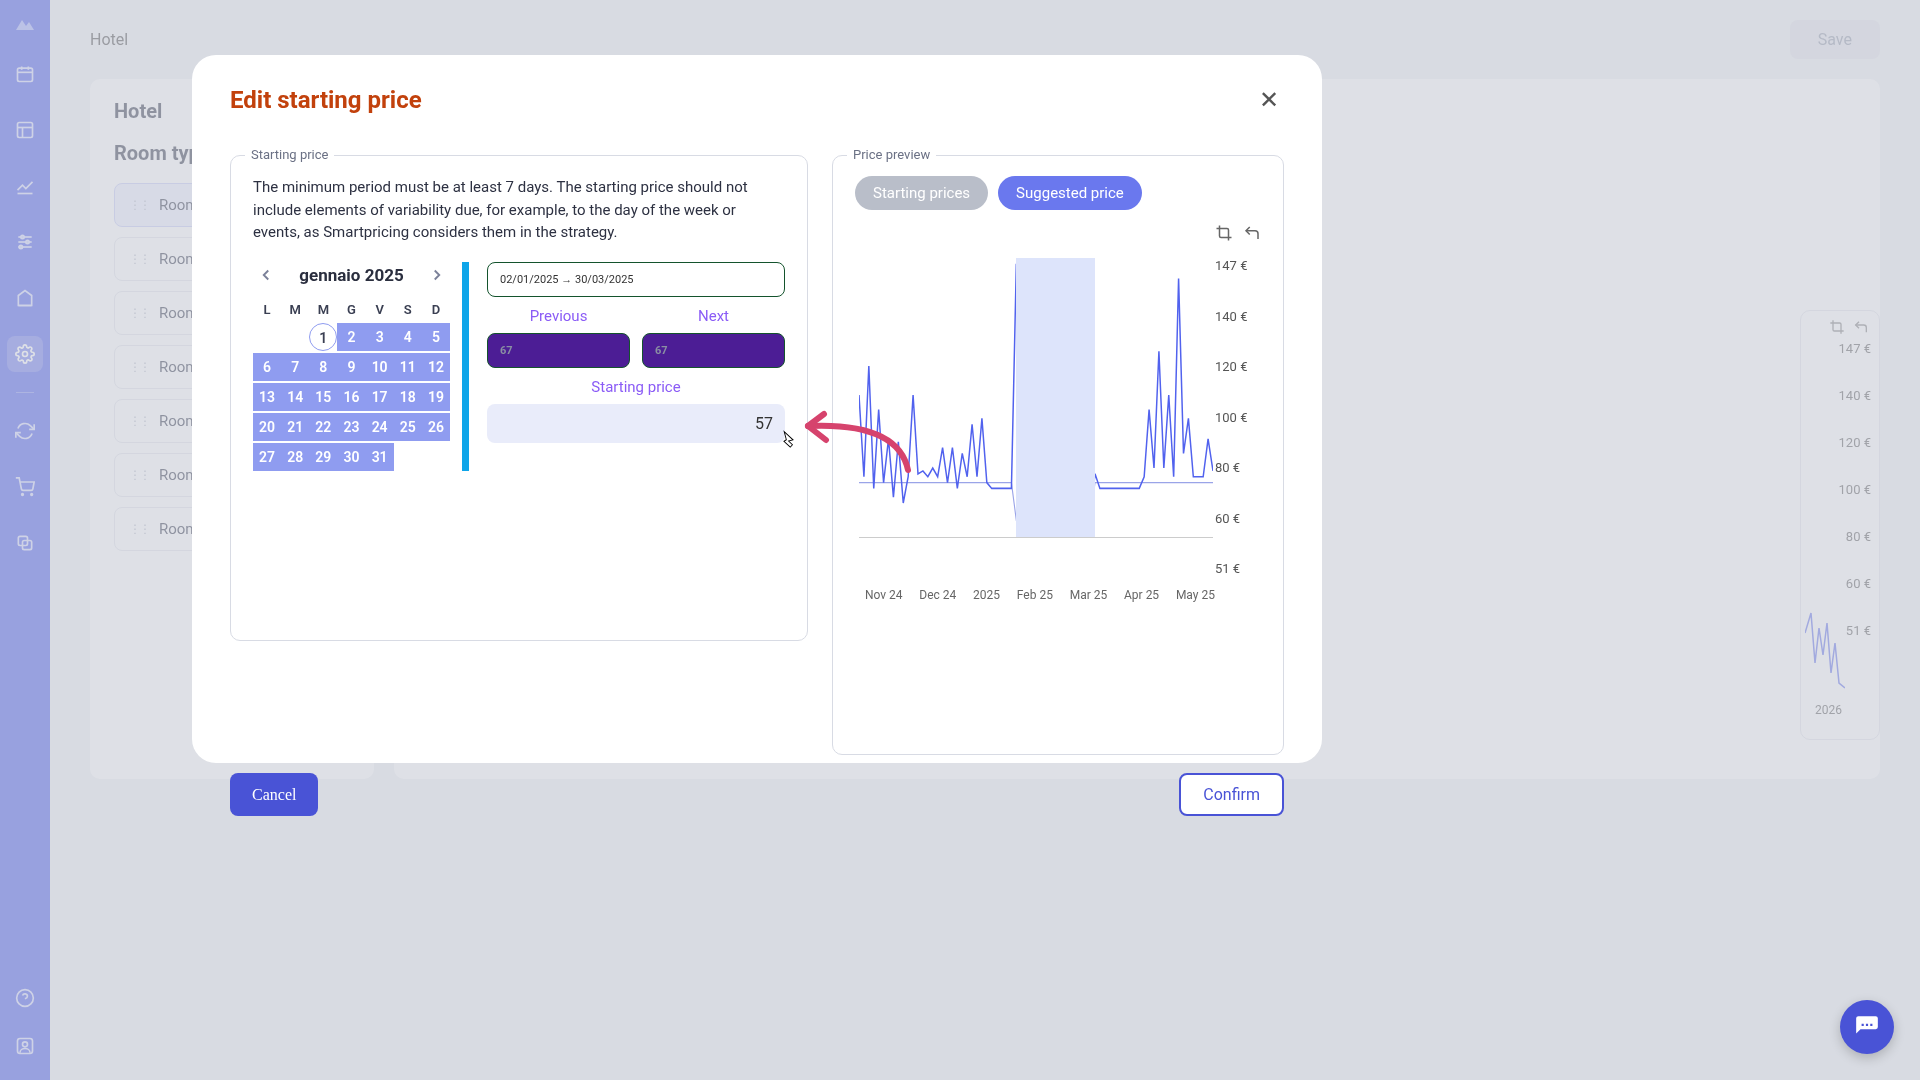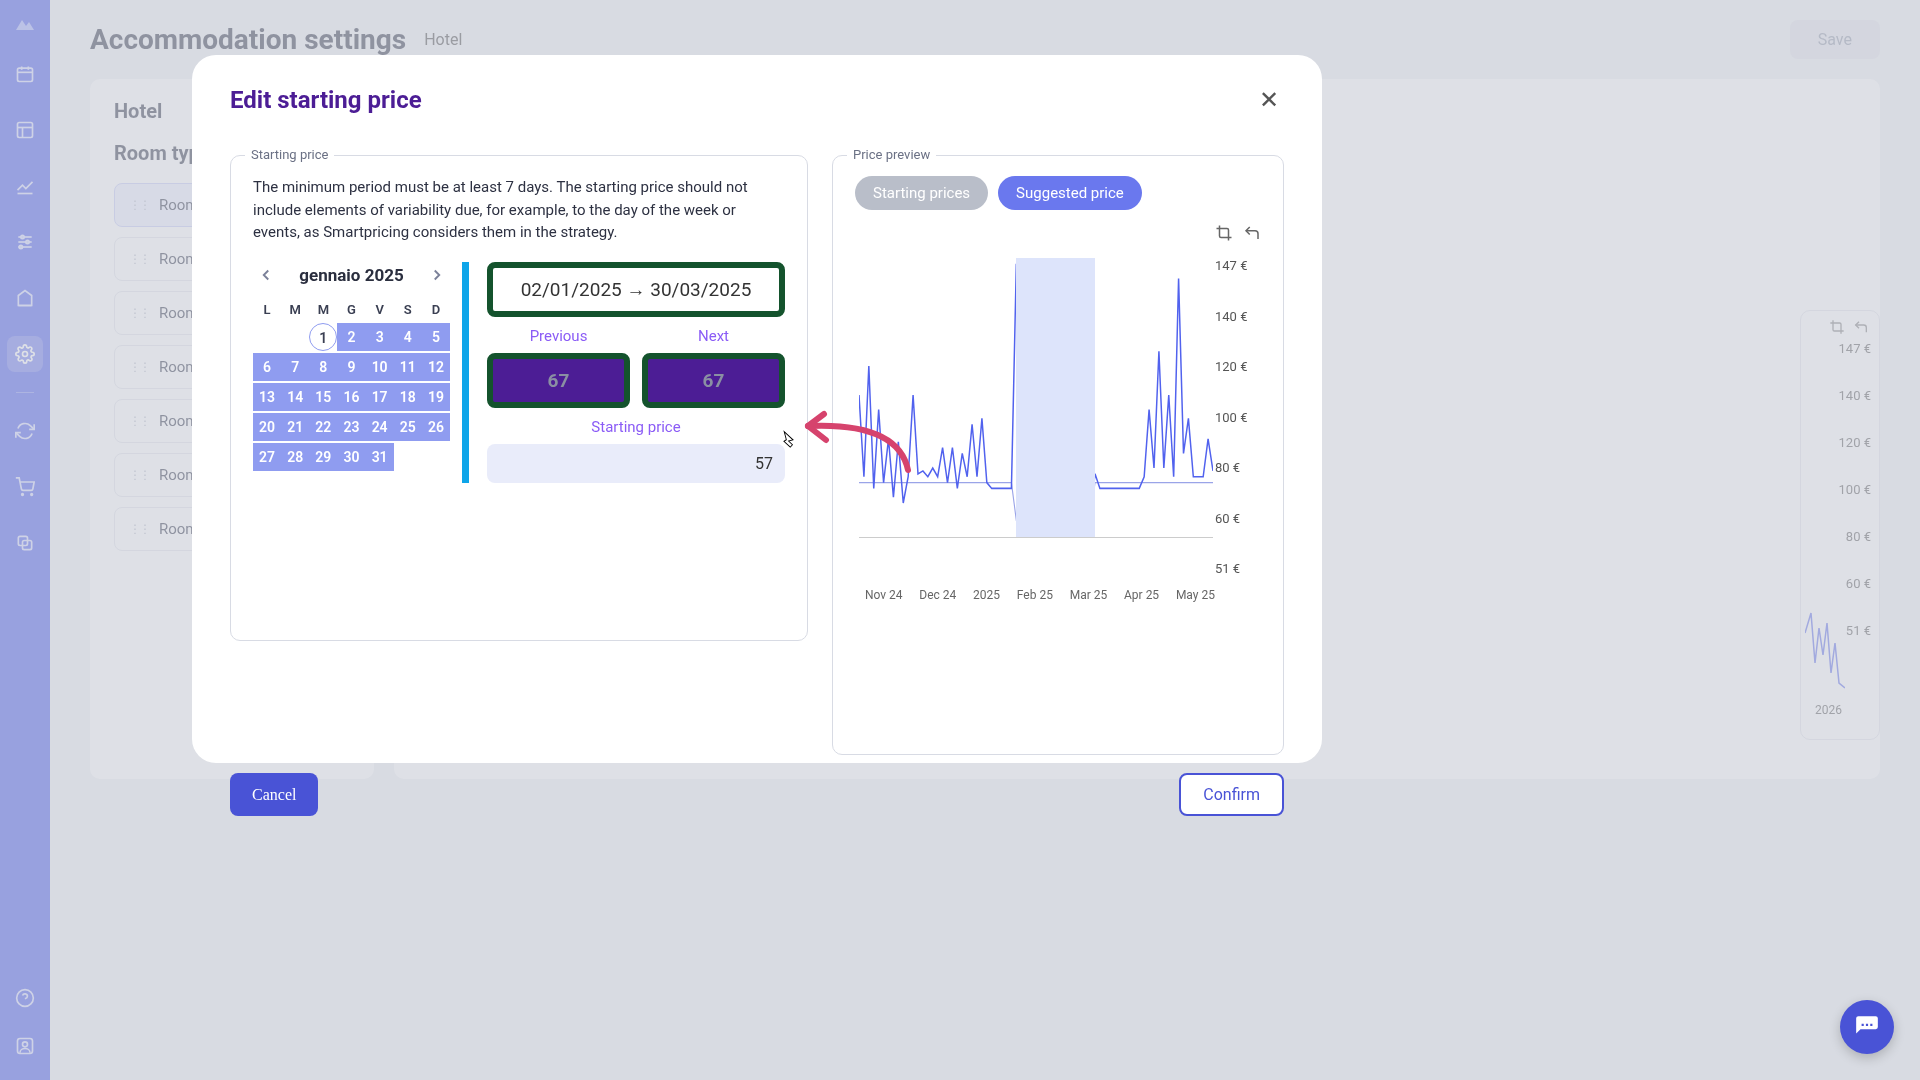--- a/index.html
+++ b/index.html
@@ -29,21 +29,21 @@
 .room-item { display: flex; align-items: center; gap: 10px; padding: 12px 14px; border: 1px solid #e5e7ed; border-radius: 8px; font-size: 15px; color: #3a3f52; }
 .room-item.selected { background: #eef0ff; border-color: #c8cef7; }
 .drag-handle { color: #b5b9c7; font-size: 12px; letter-spacing: -2px; cursor: grab;}
 
 .bg-chart-area { position:absolute; right: 40px; top: 310px; width: 80px; height: 430px; border:1px solid #e5e7ed; border-radius:10px; background:#fff; padding: 30px 8px; display:flex; flex-direction:column; align-items:flex-end; gap: 32px; font-size:13px; color:#666;}
 .bg-chart-icons {position:absolute; top:8px; right:10px; display:flex; gap:8px; color:#888;}
 
 .overlay { position: absolute; inset: 0; background: rgba(200,204,214,0.6); }
 .modal { position: absolute; left: 192px; top: 55px; width: 1130px; height: 708px; background: #fff; border-radius: 24px; padding: 30px 38px; display: flex; flex-direction: column; }
 .modal-header { display: flex; align-items: center; justify-content: space-between; margin-bottom: 18px; }
-.modal-title { font-size: 24px; font-weight: 700; color: #4c1d95; }
+.modal-title { font-size: 24px; font-weight: 700; color: #c2410c; }
 .close-btn { width: 30px; height: 30px; cursor: pointer; color: #555; display:flex; align-items:center; justify-content:center; font-size:24px;}
 .modal-hr { height:1px; background:#e9ecf2; margin: 0 -38px 22px -38px;}
 
 .modal-body { display: flex; gap: 24px; flex: 1; }
 .fieldset { border: 1px solid #d8dbe4; border-radius: 10px; padding: 20px 22px; position: relative; }
 .fieldset-legend { position: absolute; top: -9px; left: 14px; background: #fff; padding: 0 6px; font-size: 13px; color: #6b7185; }
 .left-fs { width: 578px; height: 486px; }
 .right-fs { flex: 1; height: 600px; }
 
 .desc { font-size: 15px; color: #2d3142; line-height: 1.5; margin-bottom: 18px; }
@@ -54,21 +54,21 @@
 .cal-header { display:flex; align-items:center; justify-content:space-between; margin-bottom:10px;}
 .cal-nav { width:26px; height:26px; cursor:pointer; color:#7b8199; display:flex; align-items:center; justify-content:center;}
 .cal-month { font-size: 17px; font-weight: 700; color: #2a2e3e; }
 .cal-grid { display: grid; grid-template-columns: repeat(7, 1fr); gap: 2px 0; }
 .cal-dow { text-align:center; font-size:13px; font-weight:600; color:#3a3f52; padding: 4px 0;}
 .cal-day { text-align:center; font-size:14px; font-weight:600; color:#3a3f52; padding:6px 0; }
 .cal-day.range { background:#8f9cf0; color:#fff; }
 .cal-day.rstart { background:#fff; color:#3a3f52; border:1px solid #8f9cf0; border-radius:50%; width:28px; height:28px; line-height:16px; margin:0 auto;}
 
 .form-label { font-size: 15px; color: #8b5cf6; margin-bottom: 8px; margin-top: 10px; display:block;text-align:center;}
-.form-input { width: 100%; border: 6px solid #14532d; background: #fff; border-radius: 8px; padding: 10px 12px; font-size: 19px; color: #333; text-align: center; }
+.form-input { width: 100%; border: 1px solid #14532d; background: #fff; border-radius: 8px; padding: 10px 12px; font-size: 11px; color: #333; }
 .form-input.ro { background:#4c1d95; color:#8a8fa3;font-weight:bold; }
 .form-input.sp { background:#e9ecfa; text-align:right; font-size:16px; color:#333; border:none;}
 .two-col { display:flex; gap:12px; }
 .two-col > div { flex:1; }
 
 .toggle-row { display:flex; gap:10px; margin-bottom: 14px;}
 .pill { padding: 8px 18px; border-radius: 999px; font-size: 15px; cursor:pointer; border:none;}
 .pill.inactive { background:#b9bec9; color:#fff; }
 .pill.active { background:#6a78ee; color:#fff; }
 .chart-icons { display:flex; justify-content:flex-end; gap:10px; color:#666; margin-bottom:4px;}
@@ -176,21 +176,20 @@
           <rect x="3" y="3" width="18" height="18" rx="3"></rect>
           <circle cx="12" cy="10" r="3"></circle>
           <path d="M6 20c0-3 3-5 6-5s6 2 6 5"></path>
         </svg>
       </div>
   </div>
 </div>
 
 <div class="page">
   <div class="page-header">
-    <div class="page-title">Accommodation settings</div>
     <div class="page-sub">Hotel</div>
     <button class="save-btn">Save</button>
   </div>
   <div class="content-row">
     <div class="panel left-panel">
       <div class="big-hotel">Hotel</div>
       <div class="panel-sub">Room types</div>
       <div class="room-list" id="room-list">
           <div class="room-item selected">
             <span class="drag-handle">⋮⋮</span>

